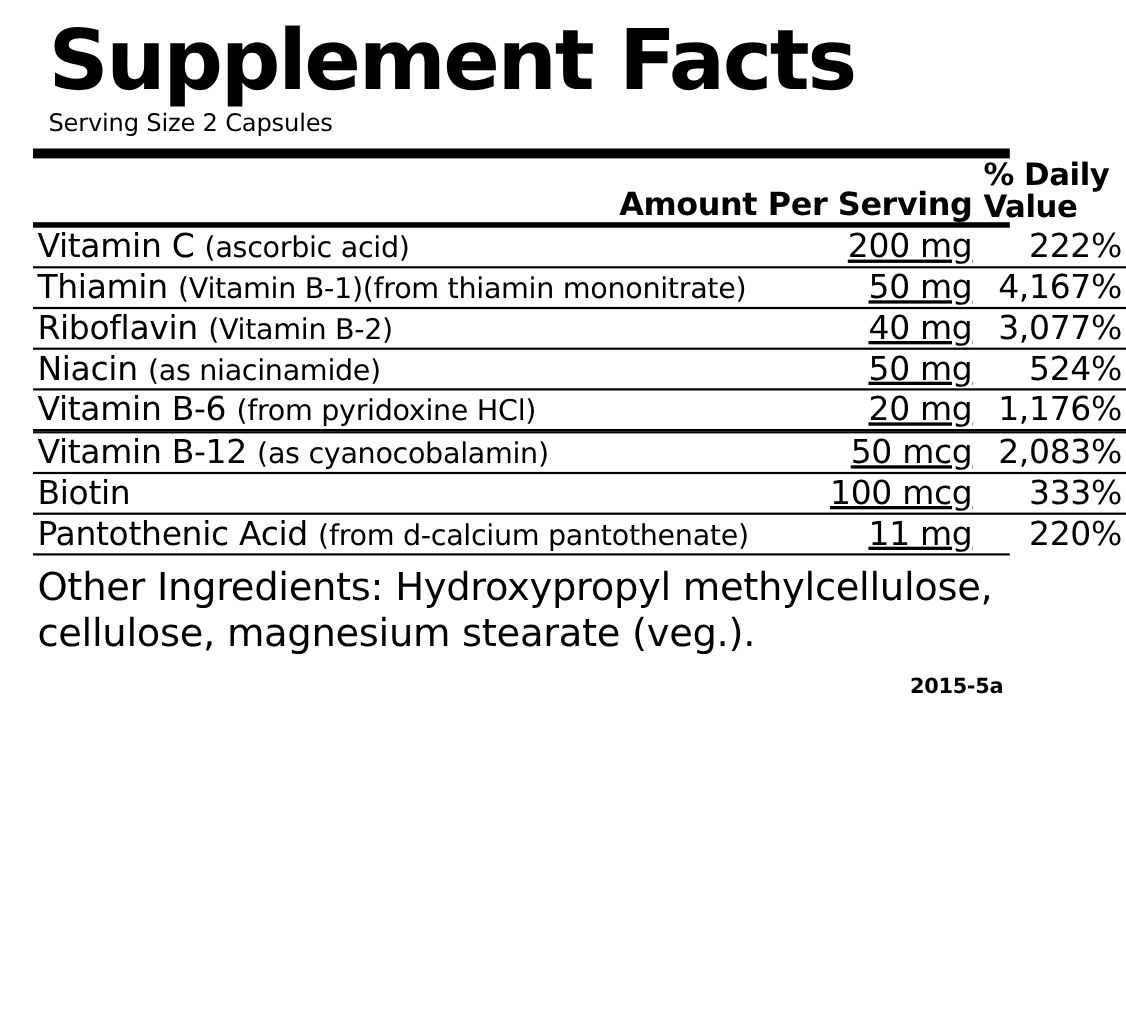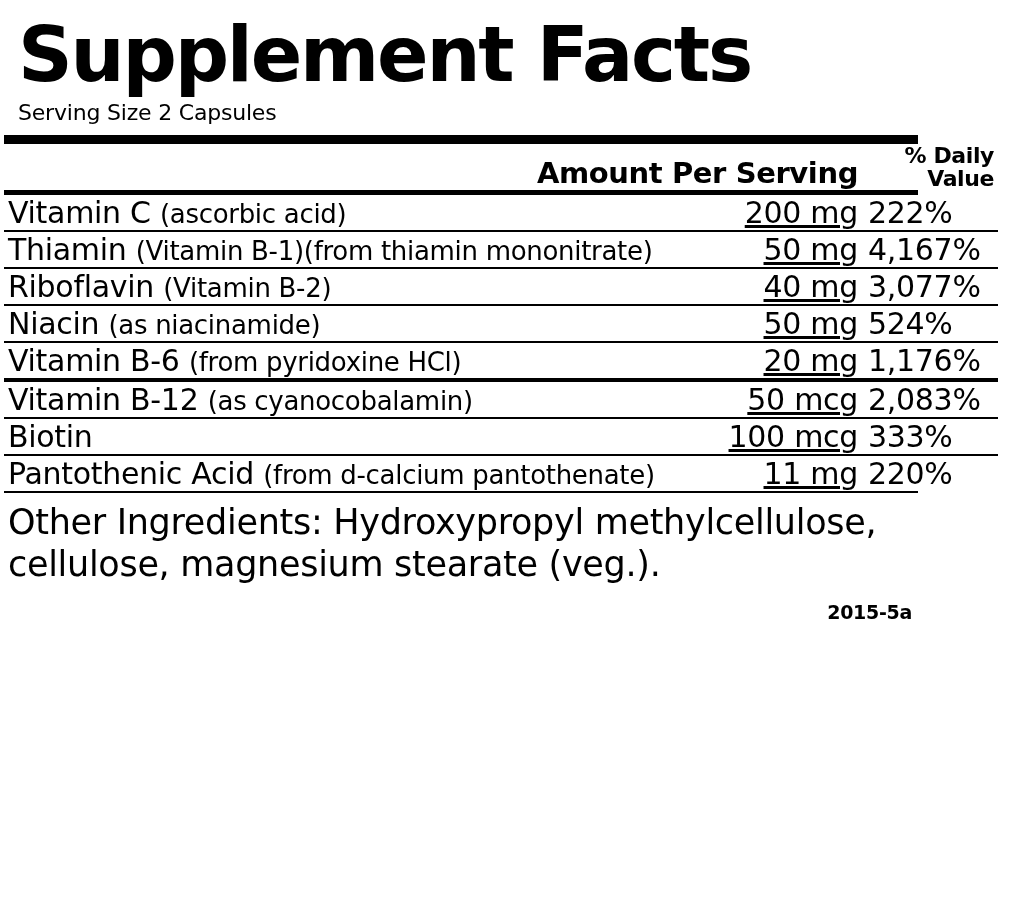--- a/index.html
+++ b/index.html
@@ -13,21 +13,21 @@
     font-family: "DejaVu Sans", "Liberation Sans", sans-serif;
     color: #000000;
     -webkit-font-smoothing: antialiased;
   }
 
   .panel {
     position: relative;
     width: 932px;
     height: 920px;
     box-sizing: border-box;
-    padding: 6px 14px 0 4px;
+    padding: 6px 14px 0 30px;
   }
 
   .title {
     font-size: 76px;
     font-weight: 700;
     line-height: 1.02;
     letter-spacing: -2.2px;
     margin: 10px 0 0 14px;
     white-space: nowrap;
   }
@@ -73,23 +73,23 @@
   .col-dv { width: 130px; }
 
   .head-amount {
     font-size: 29px;
     font-weight: 700;
     text-align: right;
     padding-right: 10px !important;
     letter-spacing: -0.4px;
   }
   .head-dv {
-    font-size: 22px;
-    font-weight: 700;
-    text-align: right;
+    font-size: 28px;
+    font-weight: 700;
+    text-align: left;
     line-height: 1.05;
     letter-spacing: -0.4px;
     padding-right: 4px !important;
   }
 
   .row td {
     padding: 5px 0 6px 0;
   }
   .nutrient {
     font-size: 30px;
@@ -103,21 +103,21 @@
   .amount {
     font-size: 30px;
     text-align: right;
     padding-right: 10px !important;
     white-space: nowrap;
     letter-spacing: -0.3px;
     text-decoration: underline;
   }
   .dv {
     font-size: 30px;
-    text-align: left;
+    text-align: right;
     padding-right: 4px !important;
     white-space: nowrap;
     letter-spacing: -0.3px;
   }
 
   .sep td {
     padding: 0;
   }
   .sep div {
     height: 2px;

